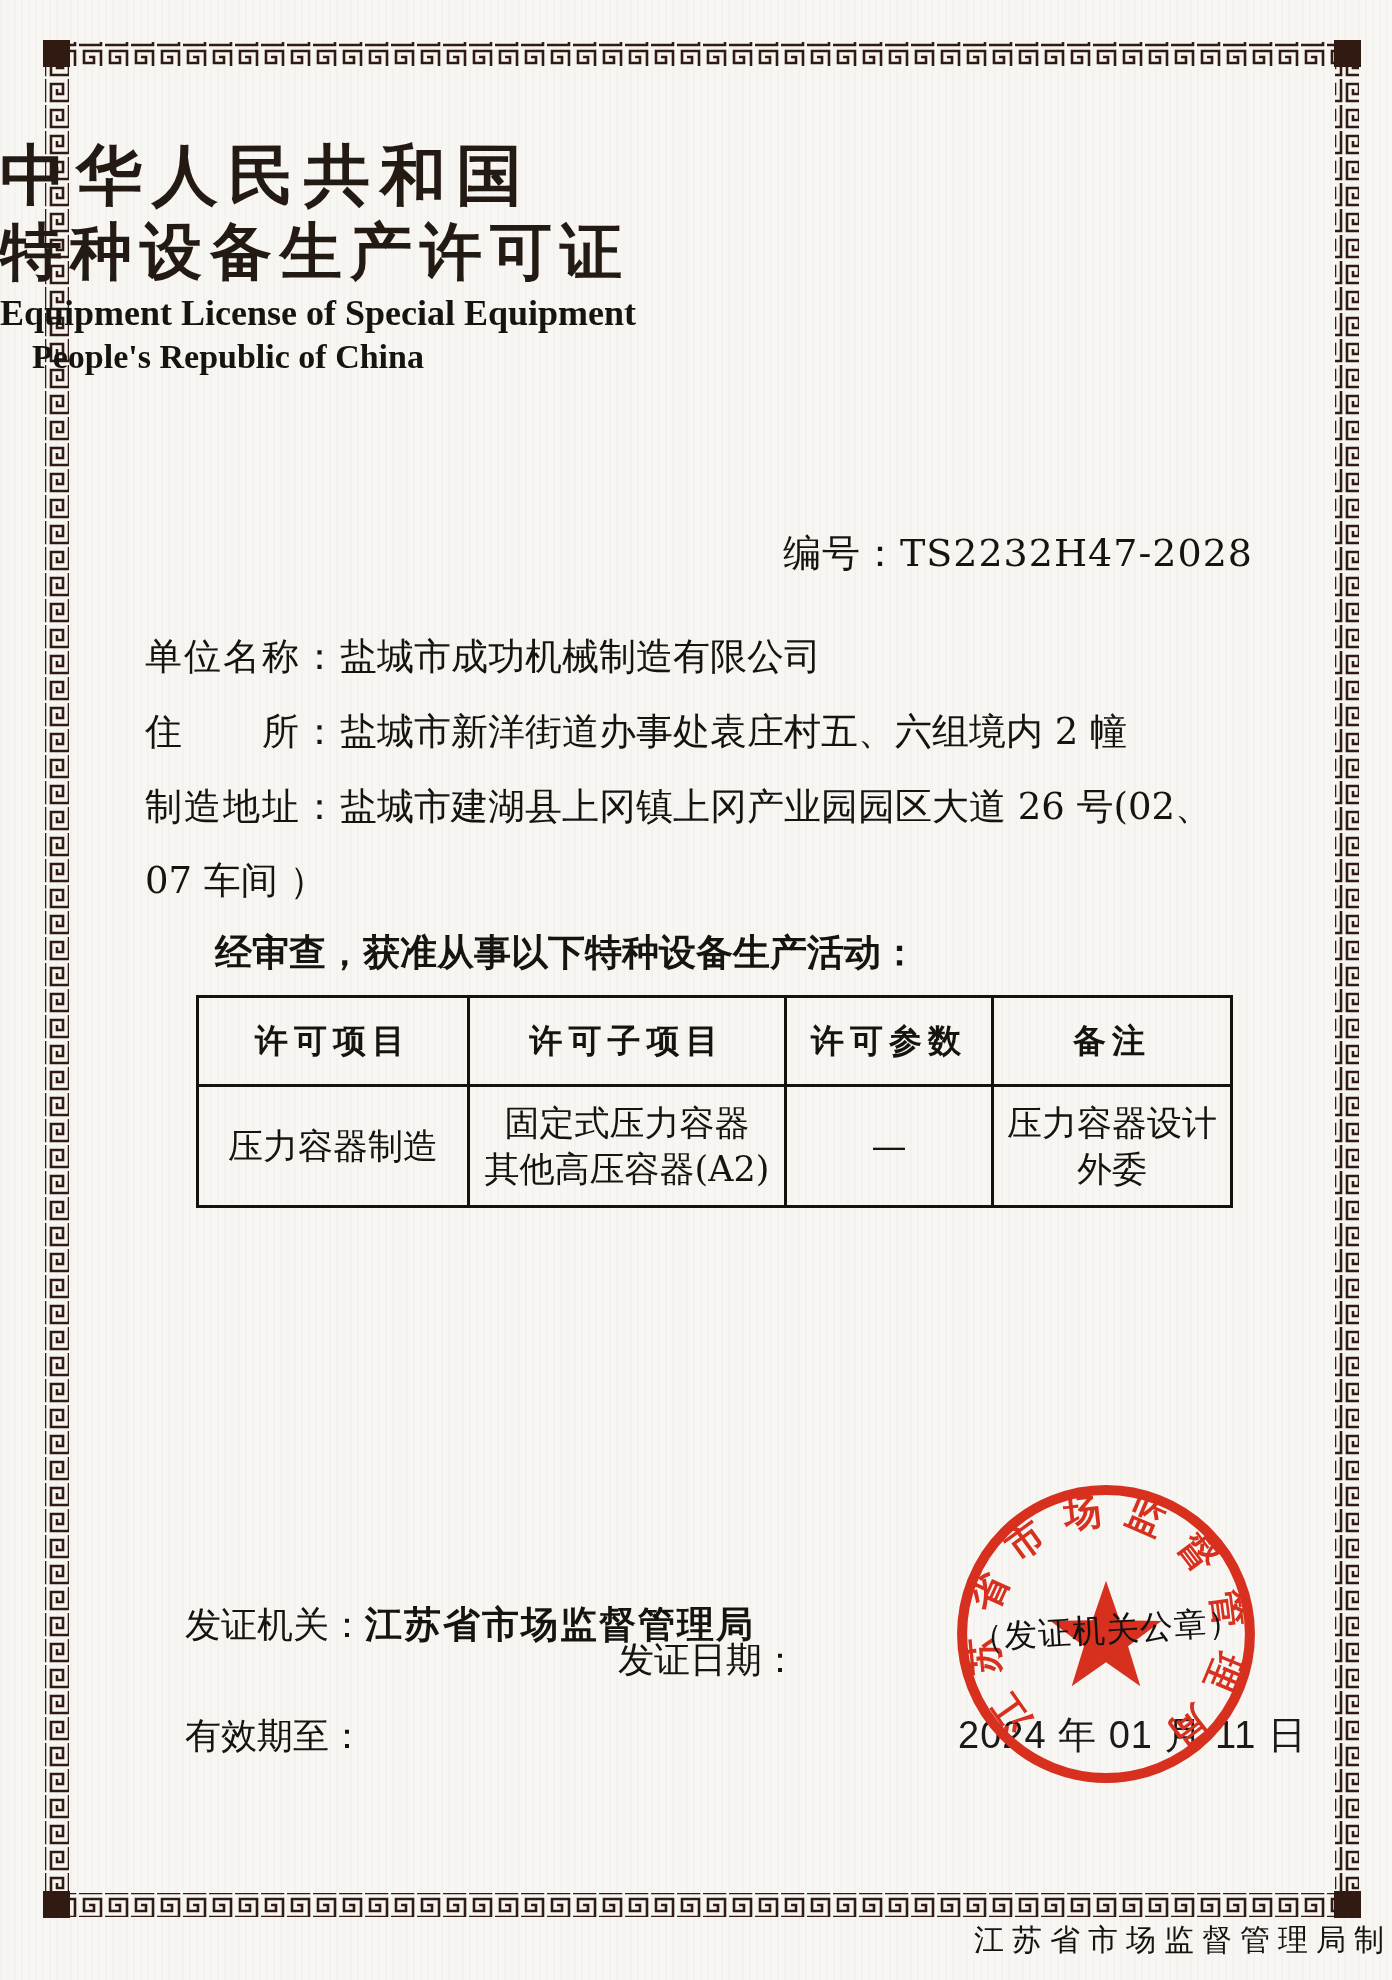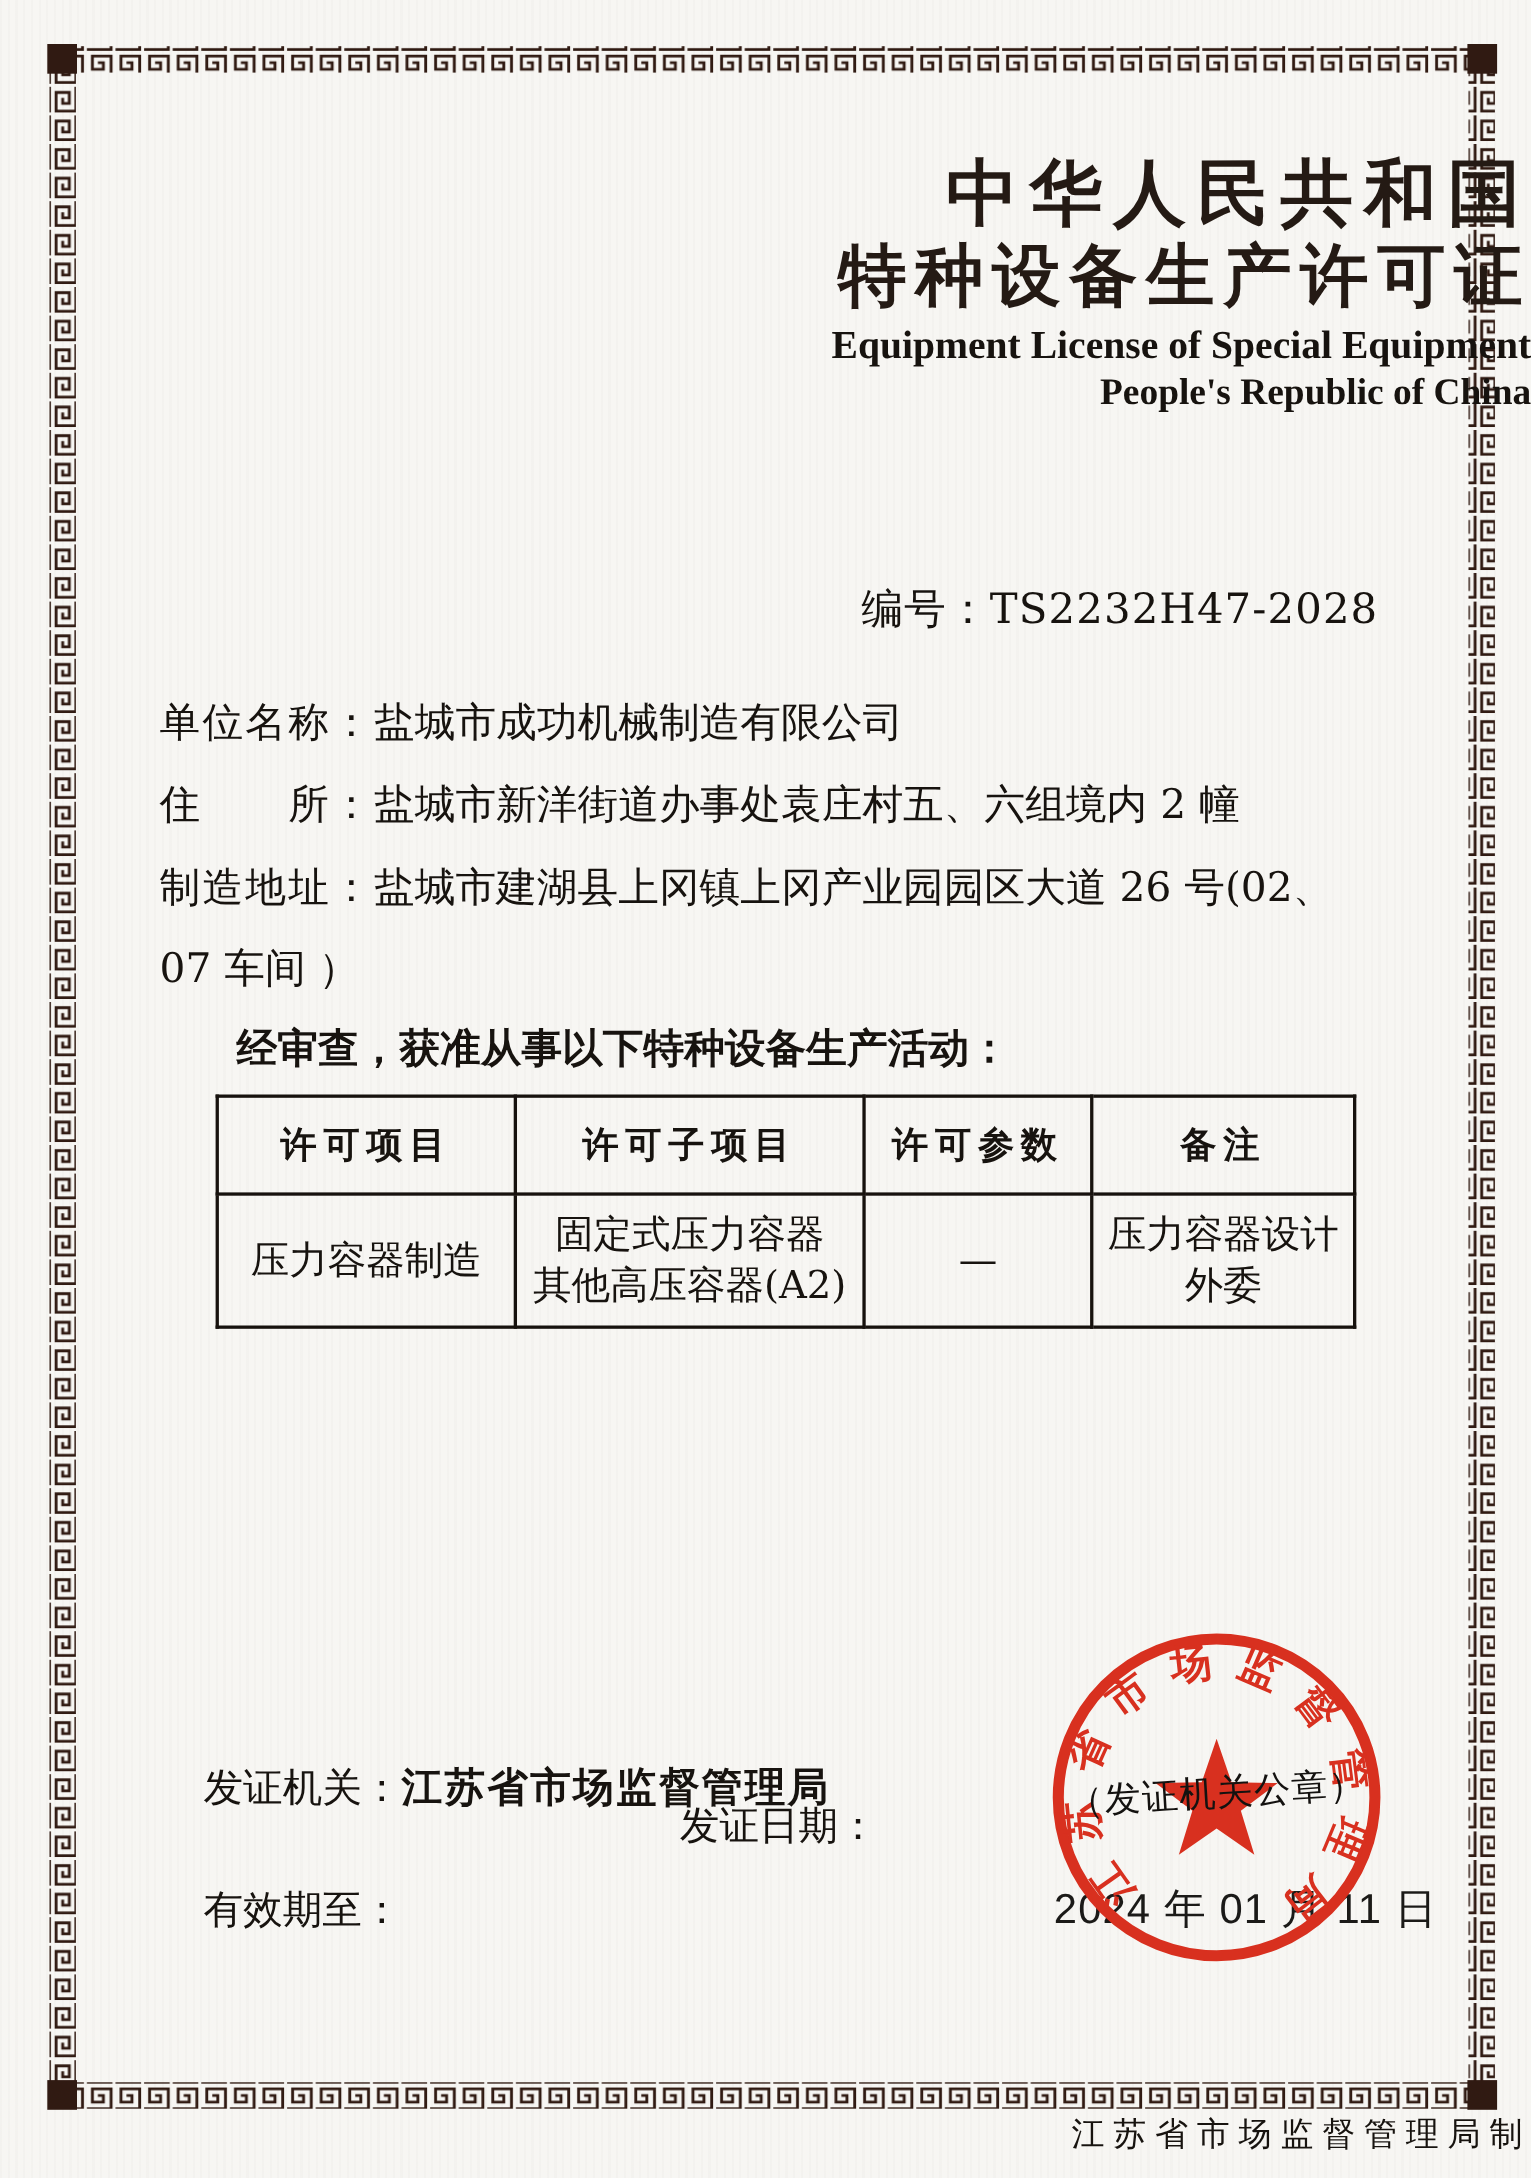--- a/index.html
+++ b/index.html
@@ -10,37 +10,37 @@
     background:
       repeating-linear-gradient(90deg, rgba(60,50,40,0.018) 0 2px, rgba(0,0,0,0) 2px 7px),
       #f7f6f3;
     overflow:hidden;
     font-family:"DejaVu Serif","Liberation Serif",serif;
     color:#1d1916;
   }
   .border-frame{position:absolute;left:0;top:0;}
   .title-block{
     position:absolute;left:0;top:136px;width:100%;
-    text-align:right;
+    text-align:left;
   }
   .cn-title-1{
     font-size:66px;font-weight:bold;letter-spacing:10px;
     line-height:78px;color:#241a14;margin:0;
   }
   .cn-title-2{
     font-size:62px;font-weight:bold;letter-spacing:8px;
     line-height:76px;color:#241a14;margin:0;font-family:Liberation Serif, serif;
   }
   .en-title-1{
     font-family:"Liberation Serif","DejaVu Serif",serif;
     font-size:36px;font-weight:bold;line-height:46px;color:#17130f;margin:0;
   }
   .en-title-2{
     font-family:"Liberation Serif","DejaVu Serif",serif;
-    font-size:34px;font-weight:bold;line-height:42px;color:#17130f;margin:0;
+    font-size:34px;font-weight:bold;line-height:42px;color:#17130f;margin:0;padding-left:32px;
   }
   .license-no{
     position:absolute;top:528px;right:139px;
     font-size:38px;letter-spacing:1px;color:#17130f;white-space:nowrap;text-align:center;
   }
   .field-line{
     position:absolute;left:145px;white-space:nowrap;
     font-size:37px;color:#17130f;
   }
   .field-line .label{letter-spacing:2px;}

